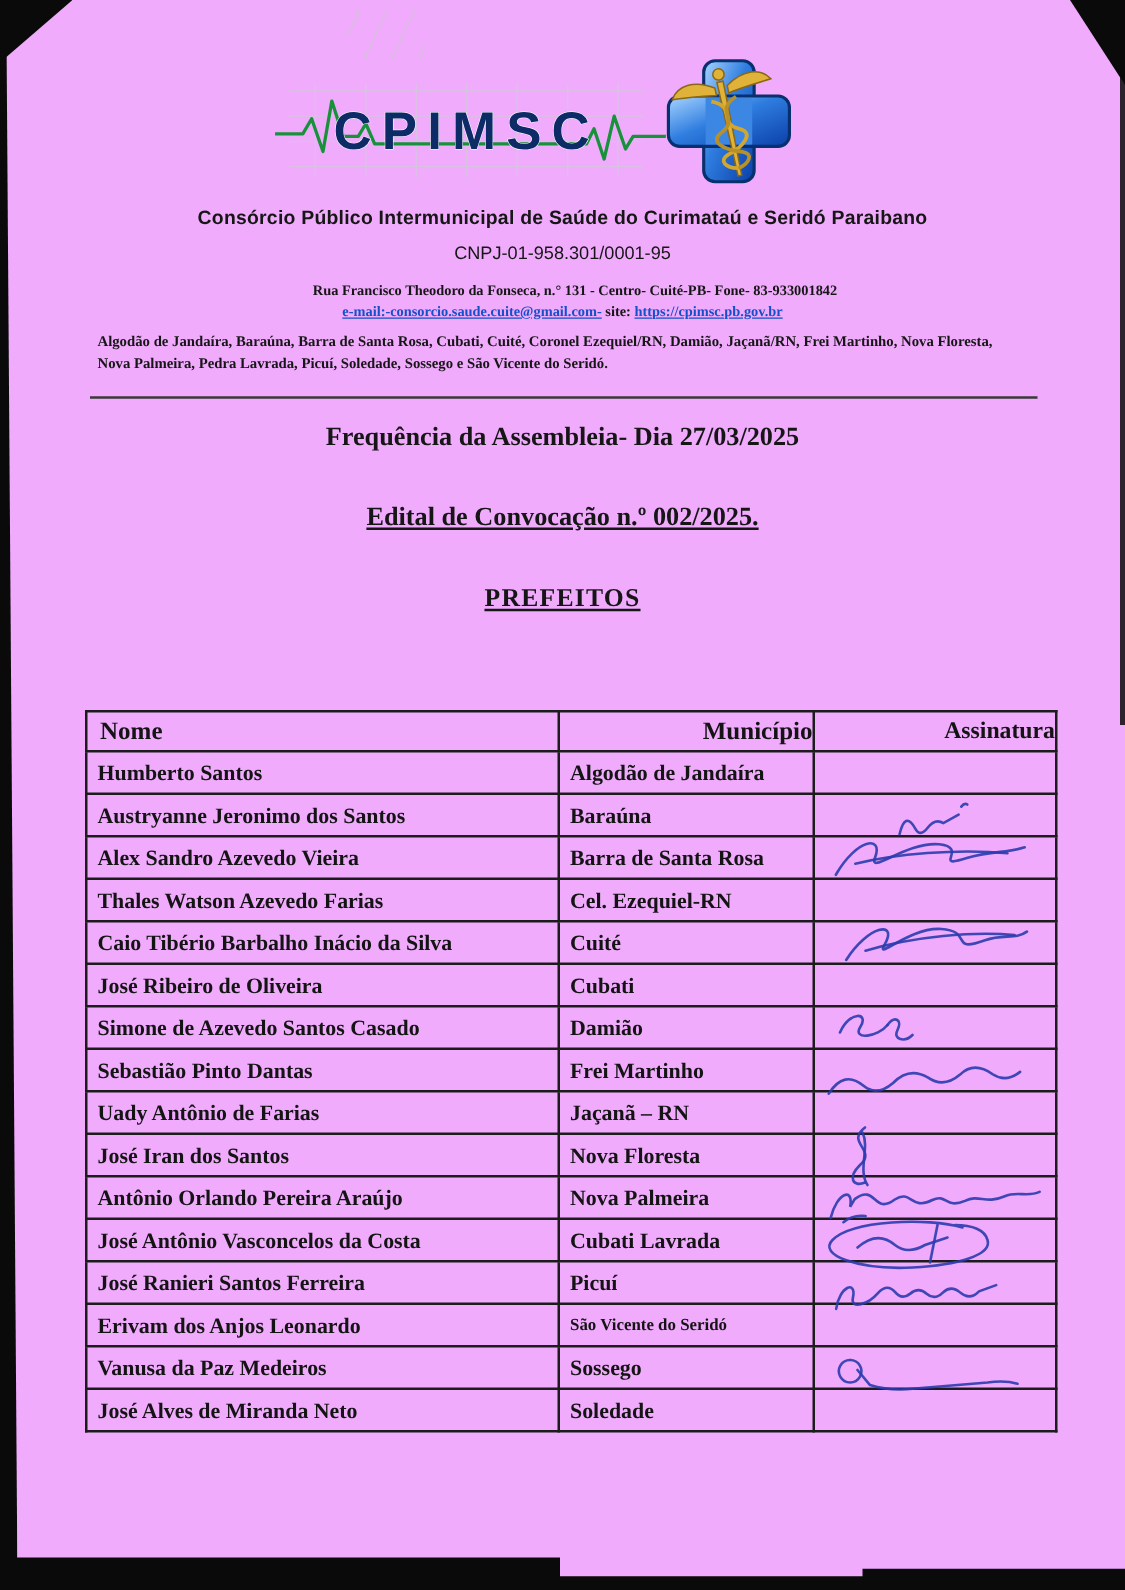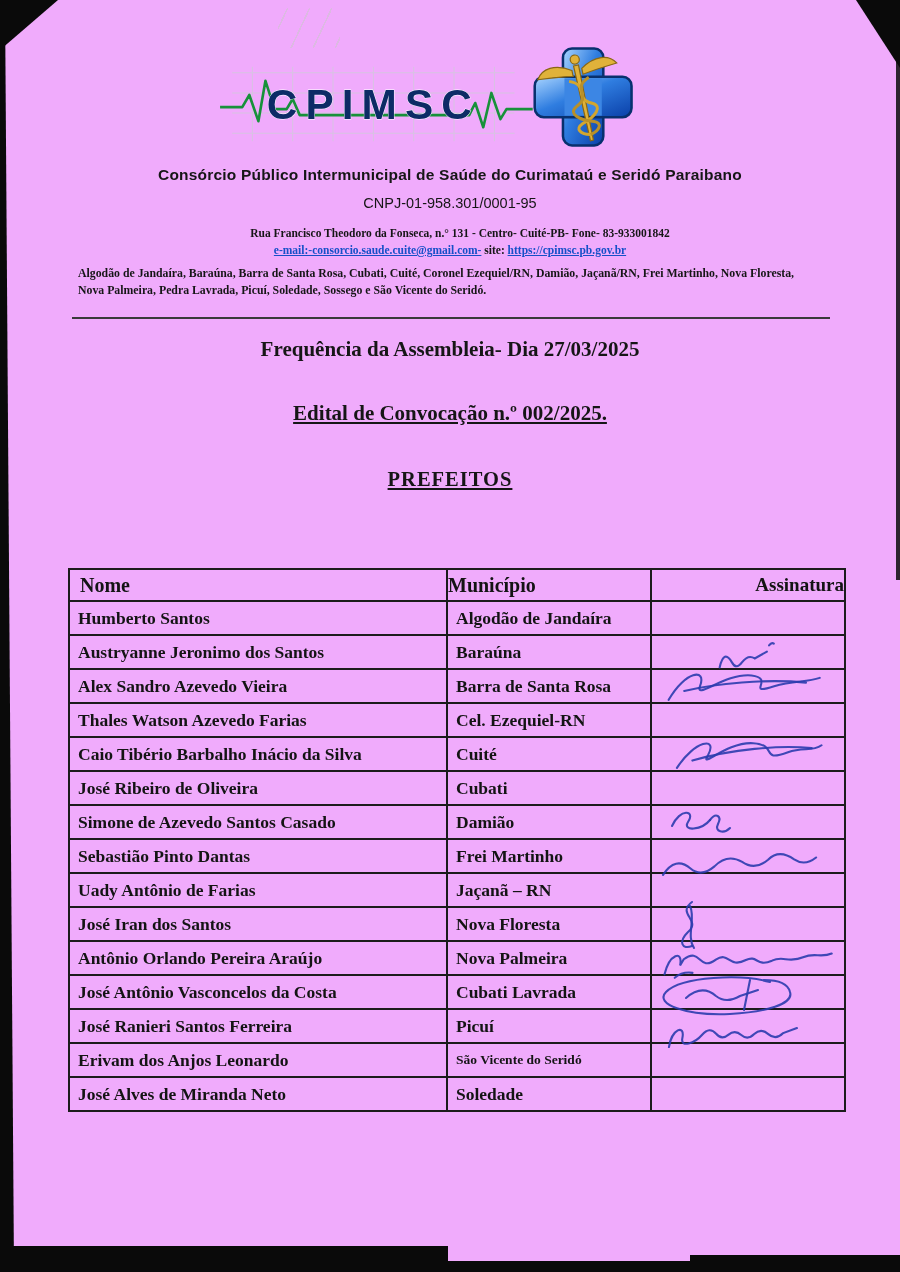--- a/index.html
+++ b/index.html
@@ -52,21 +52,21 @@
   .u { text-decoration:underline; }
   #section-title { position:absolute; left:0; right:0; top:468px; text-align:center;
                    font-weight:bold; font-size:20.5px; letter-spacing:1px;
                    text-decoration:underline; }
 
   
   .doc-table { position:absolute; left:68px; top:568px; border-collapse:collapse; }
   .doc-table th, .doc-table td { border:2px solid #1c1c1c; font-weight:bold; color:#141414; }
   .doc-table th { font-size:20px; height:32px; }
   th.c-nome { width:378px; text-align:left; padding-left:10px; }
-  th.c-mun  { width:204px; text-align:left; }
+  th.c-mun  { width:204px; text-align:right; }
   th.c-ass  { width:194px; text-align:right; font-size:19px; }
   .doc-table td { height:34px; font-size:17.5px; padding:0 8px;margin-top:33px; }
   td.c-ass { position:relative; overflow:visible; padding:0; }
   td.c-mun.small { font-size:13.5px; }
   svg.sig { position:absolute; pointer-events:none; }
 </style>
 </head>
 <body>
 
 <div class="page">
@@ -248,20 +248,30 @@
               <path d="M12 32 C 16 14 30 10 26 24 C 23 34 38 30 46 22 q8 -8 14 0 q5 7 12 2 q7 -5 13 1 q6 6 13 0 q7 -6 14 1 q7 7 15 0 l14 -4" fill="none" stroke="#2b3cae" stroke-width="2.1" stroke-linecap="round" opacity="0.9"></path>
             </svg>
           </td>
         </tr>
         <tr>
           <td class="c-nome">Erivam dos Anjos Leonardo</td>
           <td class="c-mun small">São Vicente do Seridó</td>
           <td class="c-ass"></td>
         </tr>
         <tr>
+          <td class="c-nome">Vanusa da Paz Medeiros</td>
+          <td class="c-mun">Sossego</td>
+          <td class="c-ass">
+            <svg viewBox="0 0 175 44" width="175" height="44" class="sig" style="left: 2px; top: -4px; transform: rotate(0deg);">
+              <path d="M26 14 a9 9 0 1 0 0.2 0" fill="none" stroke="#2b3cae" stroke-width="2.1" stroke-linecap="round" opacity="0.9"></path>
+              <path d="M32 22 l10 12 q16 5 34 3 l60 -5 q14 -2 24 1" fill="none" stroke="#2b3cae" stroke-width="2.1" stroke-linecap="round" opacity="0.9"></path>
+            </svg>
+          </td>
+        </tr>
+        <tr>
           <td class="c-nome">José Alves de Miranda Neto</td>
           <td class="c-mun">Soledade</td>
           <td class="c-ass"></td>
         </tr>
       </tbody>
   </table>
 
 </div>
 
 </body></html>

